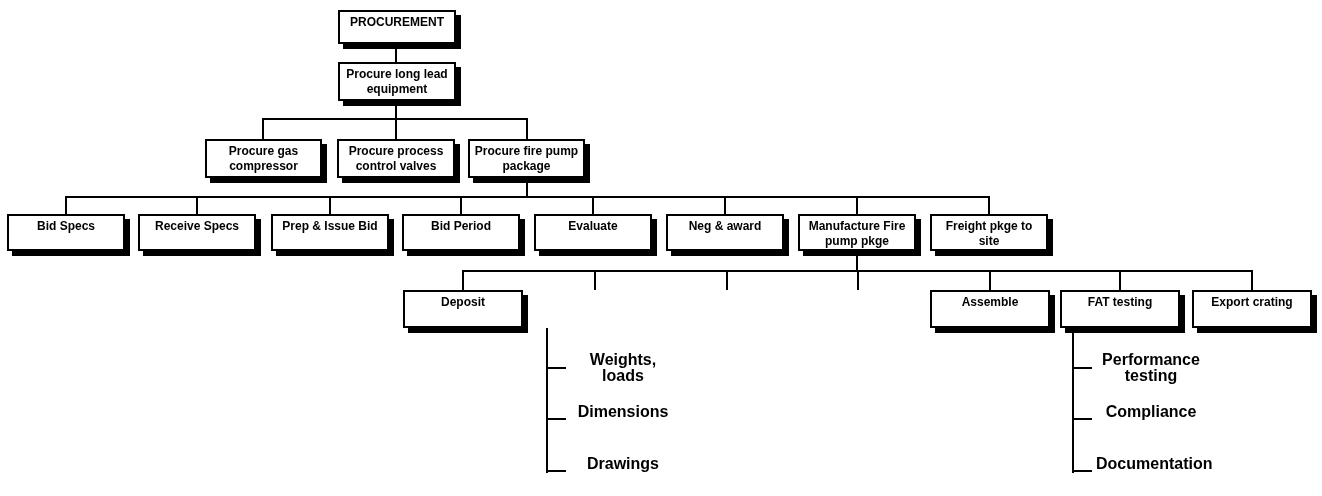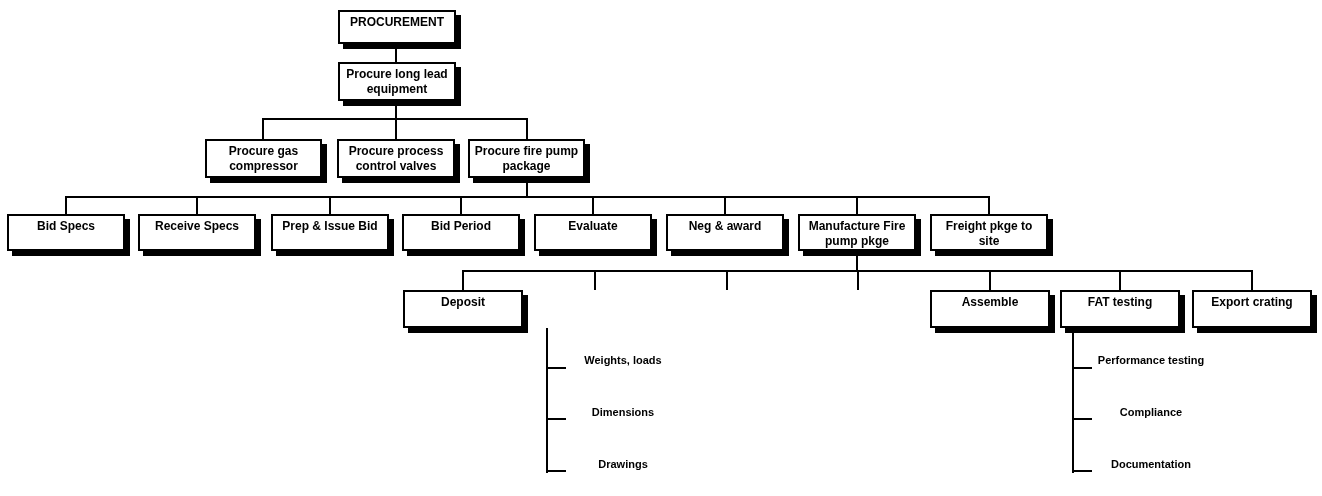--- a/index.html
+++ b/index.html
@@ -8,21 +8,21 @@
     font-family:"Liberation Sans", sans-serif;overflow:hidden;
   }
   .node{
     position:absolute;box-sizing:border-box;background:#ffffff;
     border:2px solid #000000;box-shadow:5px 5px 0 0 #000000;
     font-weight:bold;font-size:12px;line-height:15px;color:#000000;
     text-align:center;padding:3px 2px 0 2px;
   }
   .leaf{
     position:absolute;width:110px;text-align:center;color:#000000;
-    font-weight:bold;font-size:11px;line-height:16px;
+    font-weight:bold;font-size:16px;line-height:16px;
   }
   .vline{position:absolute;width:2px;background:#000000;}
   .hline{position:absolute;height:2px;background:#000000;}
 </style>
 </head>
 <body>
 
 <div class="canvas">
 
   <div class="vline" style="left:395px;top:44px;height:18px"></div>

